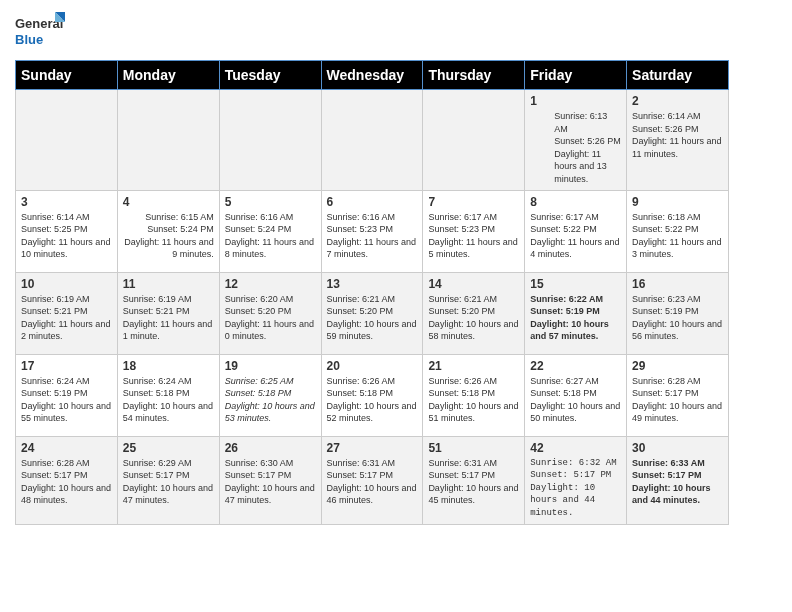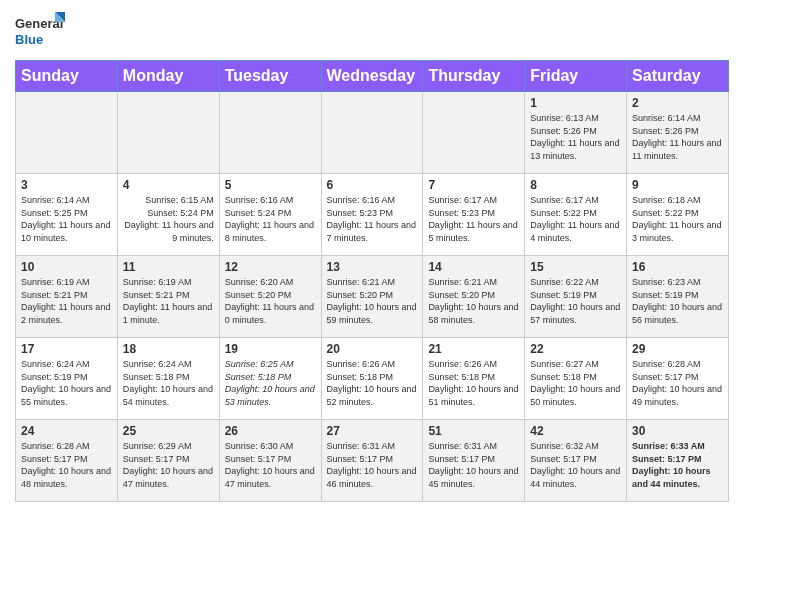--- a/index.html
+++ b/index.html
@@ -36,23 +36,23 @@
     .subtitle {
       font-size: 14px;
       color: #555;
     }
     table {
       width: 100%;
       border-collapse: collapse;
       table-layout: fixed;
     }
     thead tr th {
-      background-color: #8b5cf6;
+      background-color: #000000;
       color: #fff;
-      font-size: 16px;
+      font-size: 14px;
       font-weight: bold;
       padding: 6px 5px;
       text-align: left;
       border: 1px solid #5590cc;
     }
     tbody tr td {
       border: 1px solid #ccc;
       vertical-align: top;
       padding: 4px 5px;
       font-size: 9.5px;
@@ -114,21 +114,21 @@
     </thead>
     <tbody id="calendar-body">
     <tr>
           <td class="empty-cell"></td>
           <td class="empty-cell"></td>
           <td class="empty-cell"></td>
           <td class="empty-cell"></td>
           <td class="empty-cell"></td>
           <td>
             <span class="day-number">1</span>
-            <div class="day-info" style="white-space: pre-line;">Sunrise: 6:13 AM
+            <div class="day-info" style="white-space: pre-line; margin-left: 24px;">Sunrise: 6:13 AM
 Sunset: 5:26 PM
 Daylight: 11 hours and 13 minutes.</div>
           </td>
           <td>
             <span class="day-number">2</span>
             <div class="day-info" style="white-space: pre-line;">Sunrise: 6:14 AM
 Sunset: 5:26 PM
 Daylight: 11 hours and 11 minutes.</div>
           </td>
         </tr>
@@ -202,21 +202,21 @@
 Daylight: 10 hours and 59 minutes.</div>
           </td>
           <td>
             <span class="day-number">14</span>
             <div class="day-info" style="white-space: pre-line;">Sunrise: 6:21 AM
 Sunset: 5:20 PM
 Daylight: 10 hours and 58 minutes.</div>
           </td>
           <td>
             <span class="day-number">15</span>
-            <div class="day-info" style="white-space: pre-line;">Sunrise: 6:22 AM
+            <div class="day-info" style="white-space: pre-line; font-weight: bold;">Sunrise: 6:22 AM
 Sunset: 5:19 PM
 Daylight: 10 hours and 57 minutes.</div>
           </td>
           <td>
             <span class="day-number">16</span>
             <div class="day-info" style="white-space: pre-line;">Sunrise: 6:23 AM
 Sunset: 5:19 PM
 Daylight: 10 hours and 56 minutes.</div>
           </td>
         </tr>
@@ -290,21 +290,21 @@
 Daylight: 10 hours and 46 minutes.</div>
           </td>
           <td>
             <span class="day-number">51</span>
             <div class="day-info" style="white-space: pre-line;">Sunrise: 6:31 AM
 Sunset: 5:17 PM
 Daylight: 10 hours and 45 minutes.</div>
           </td>
           <td>
             <span class="day-number">42</span>
-            <div class="day-info" style="white-space: pre-line;">Sunrise: 6:32 AM
+            <div class="day-info" style="white-space: pre-line; font-family: Liberation Mono, monospace;">Sunrise: 6:32 AM
 Sunset: 5:17 PM
 Daylight: 10 hours and 44 minutes.</div>
           </td>
           <td>
             <span class="day-number">30</span>
             <div class="day-info" style="white-space: pre-line; font-weight: bold;">Sunrise: 6:33 AM
 Sunset: 5:17 PM
 Daylight: 10 hours and 44 minutes.</div>
           </td>
         </tr>

